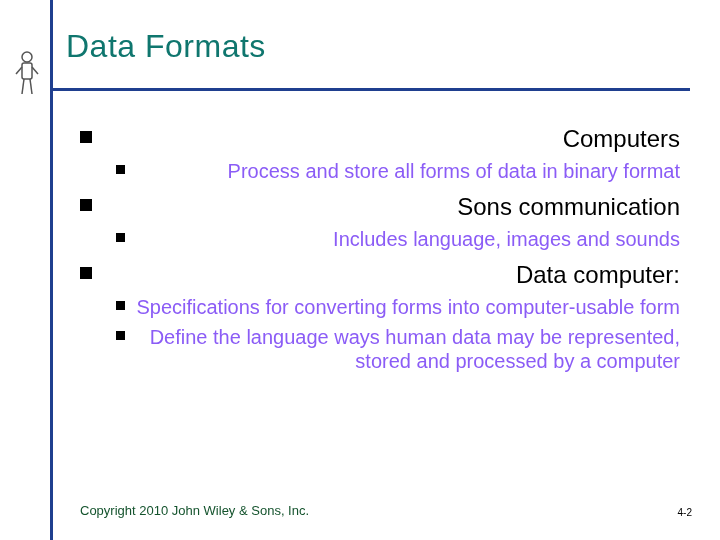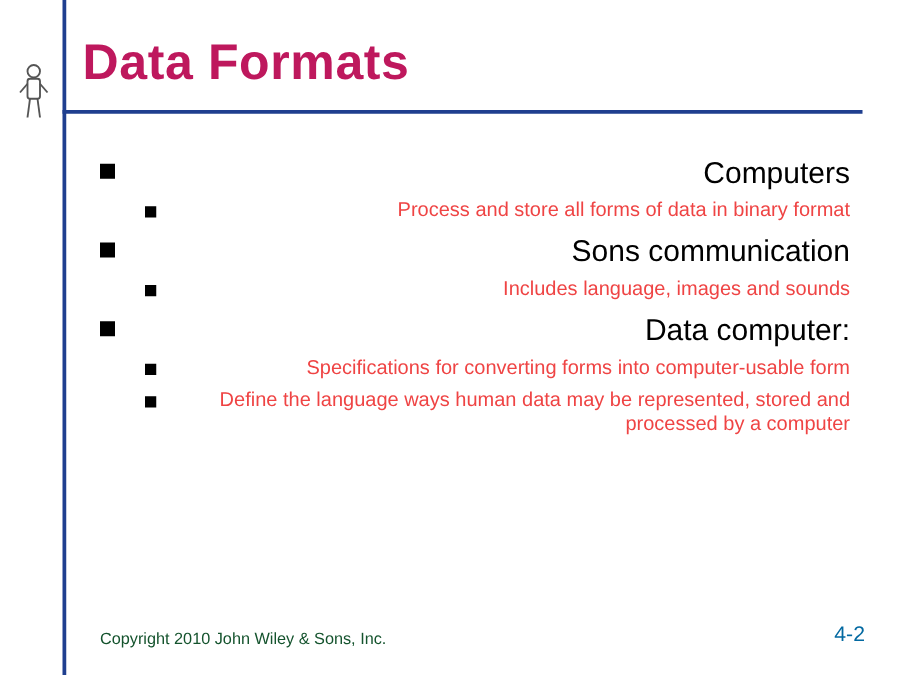--- a/index.html
+++ b/index.html
@@ -25,23 +25,23 @@
     position: absolute;
     left: 14px;
     top: 50px;
     width: 26px;
     height: 46px;
   }
   .title {
     position: absolute;
     left: 66px;
     top: 28px;
-    font-size: 40px;
-    font-weight: bold;
-    color: #be185d;
+    font-size: 32px;
+    font-weight: normal;
+    color: #0f766e;
     letter-spacing: 0.5px;
   }
   .title-underline {
     position: absolute;
     left: 50px;
     top: 88px;
     width: 640px;
     height: 3px;
     background: #1f3f8f;
   }
@@ -62,22 +62,22 @@
   }
   .l1 .bullet {
     position: absolute;
     left: 0;
     top: 6px;
     width: 12px;
     height: 12px;
     background: #000;
   }
   .l2 {
-    font-size: 16px;
-    color: #ef4444;
+    font-size: 20px;
+    color: #8b5cf6;
     margin-top: 6px;
     margin-bottom: 2px;
     padding-left: 20px;
     margin-left: 36px;
     position: relative;
     line-height: 1.2;
   }
   .l2 .bullet {
     position: absolute;
     left: 0;
@@ -90,22 +90,22 @@
     position: absolute;
     left: 80px;
     bottom: 22px;
     font-size: 13px;
     color: #14532d;
   }
   .footer-right {
     position: absolute;
     right: 28px;
     bottom: 22px;
-    font-size: 17px;
-    color: #0369a1;
+    font-size: 10px;
+    color: #000000;
   }
 </style>
 </head>
 <body>
 
 <div class="left-rule"></div>
 
 <svg class="mascot" viewBox="0 0 26 46">
   <circle cx="13" cy="7" r="5" fill="none" stroke="#555" stroke-width="1.5"></circle>
   <rect x="8" y="13" width="10" height="16" rx="2" fill="none" stroke="#555" stroke-width="1.5"></rect>

